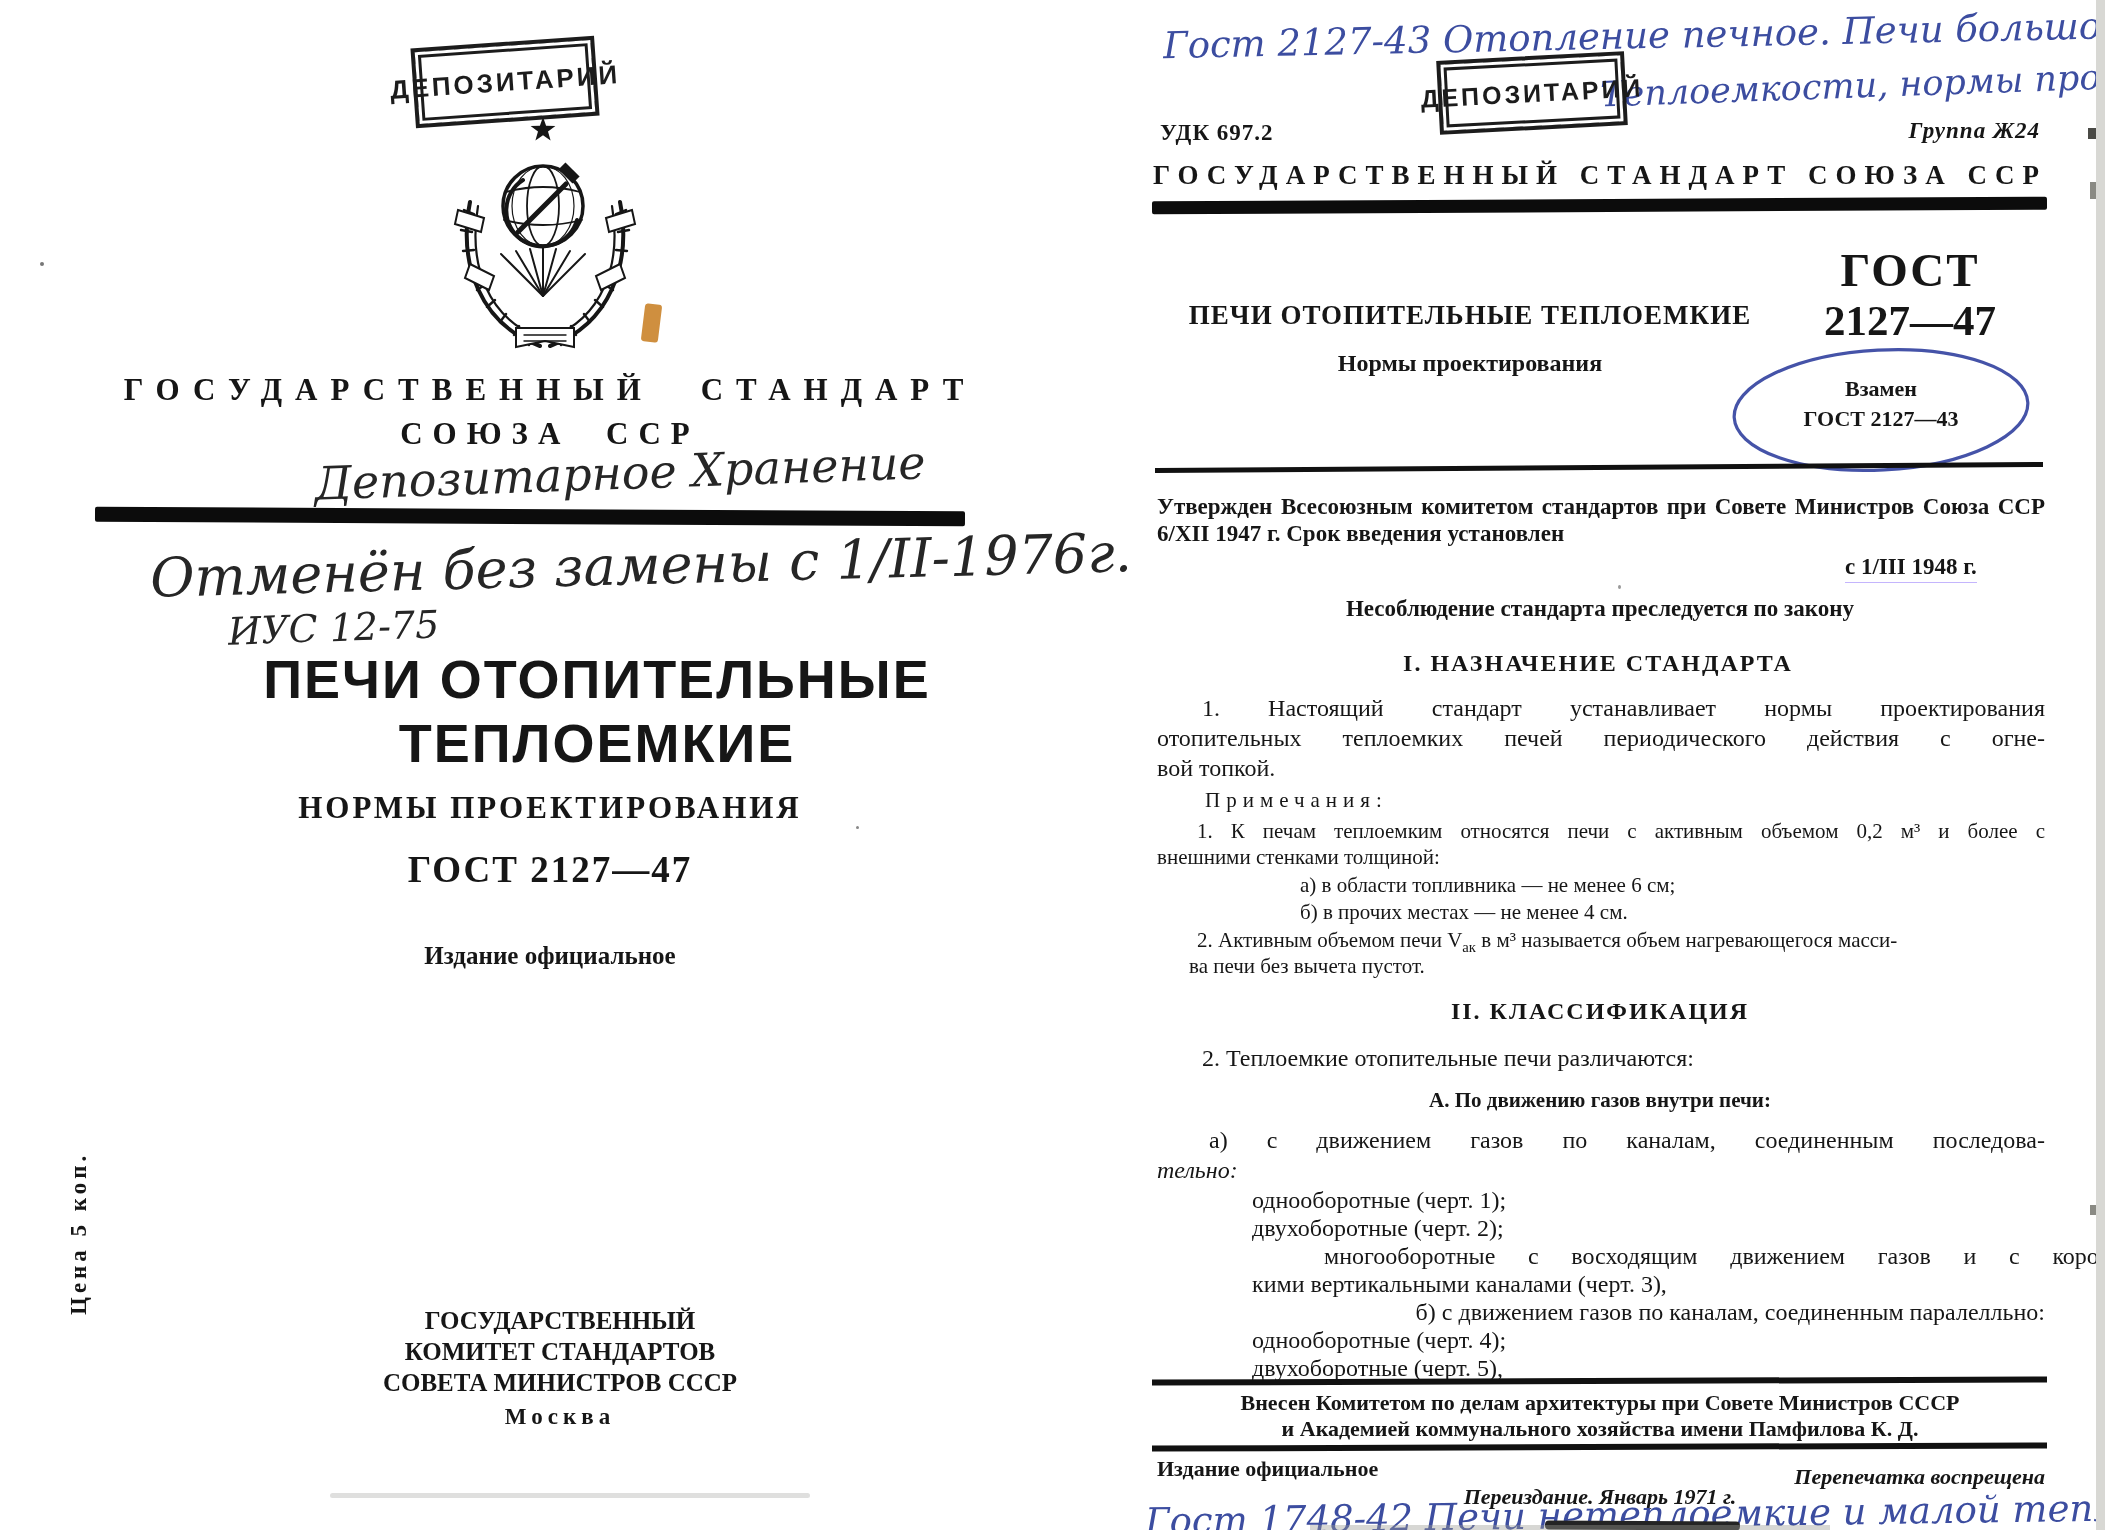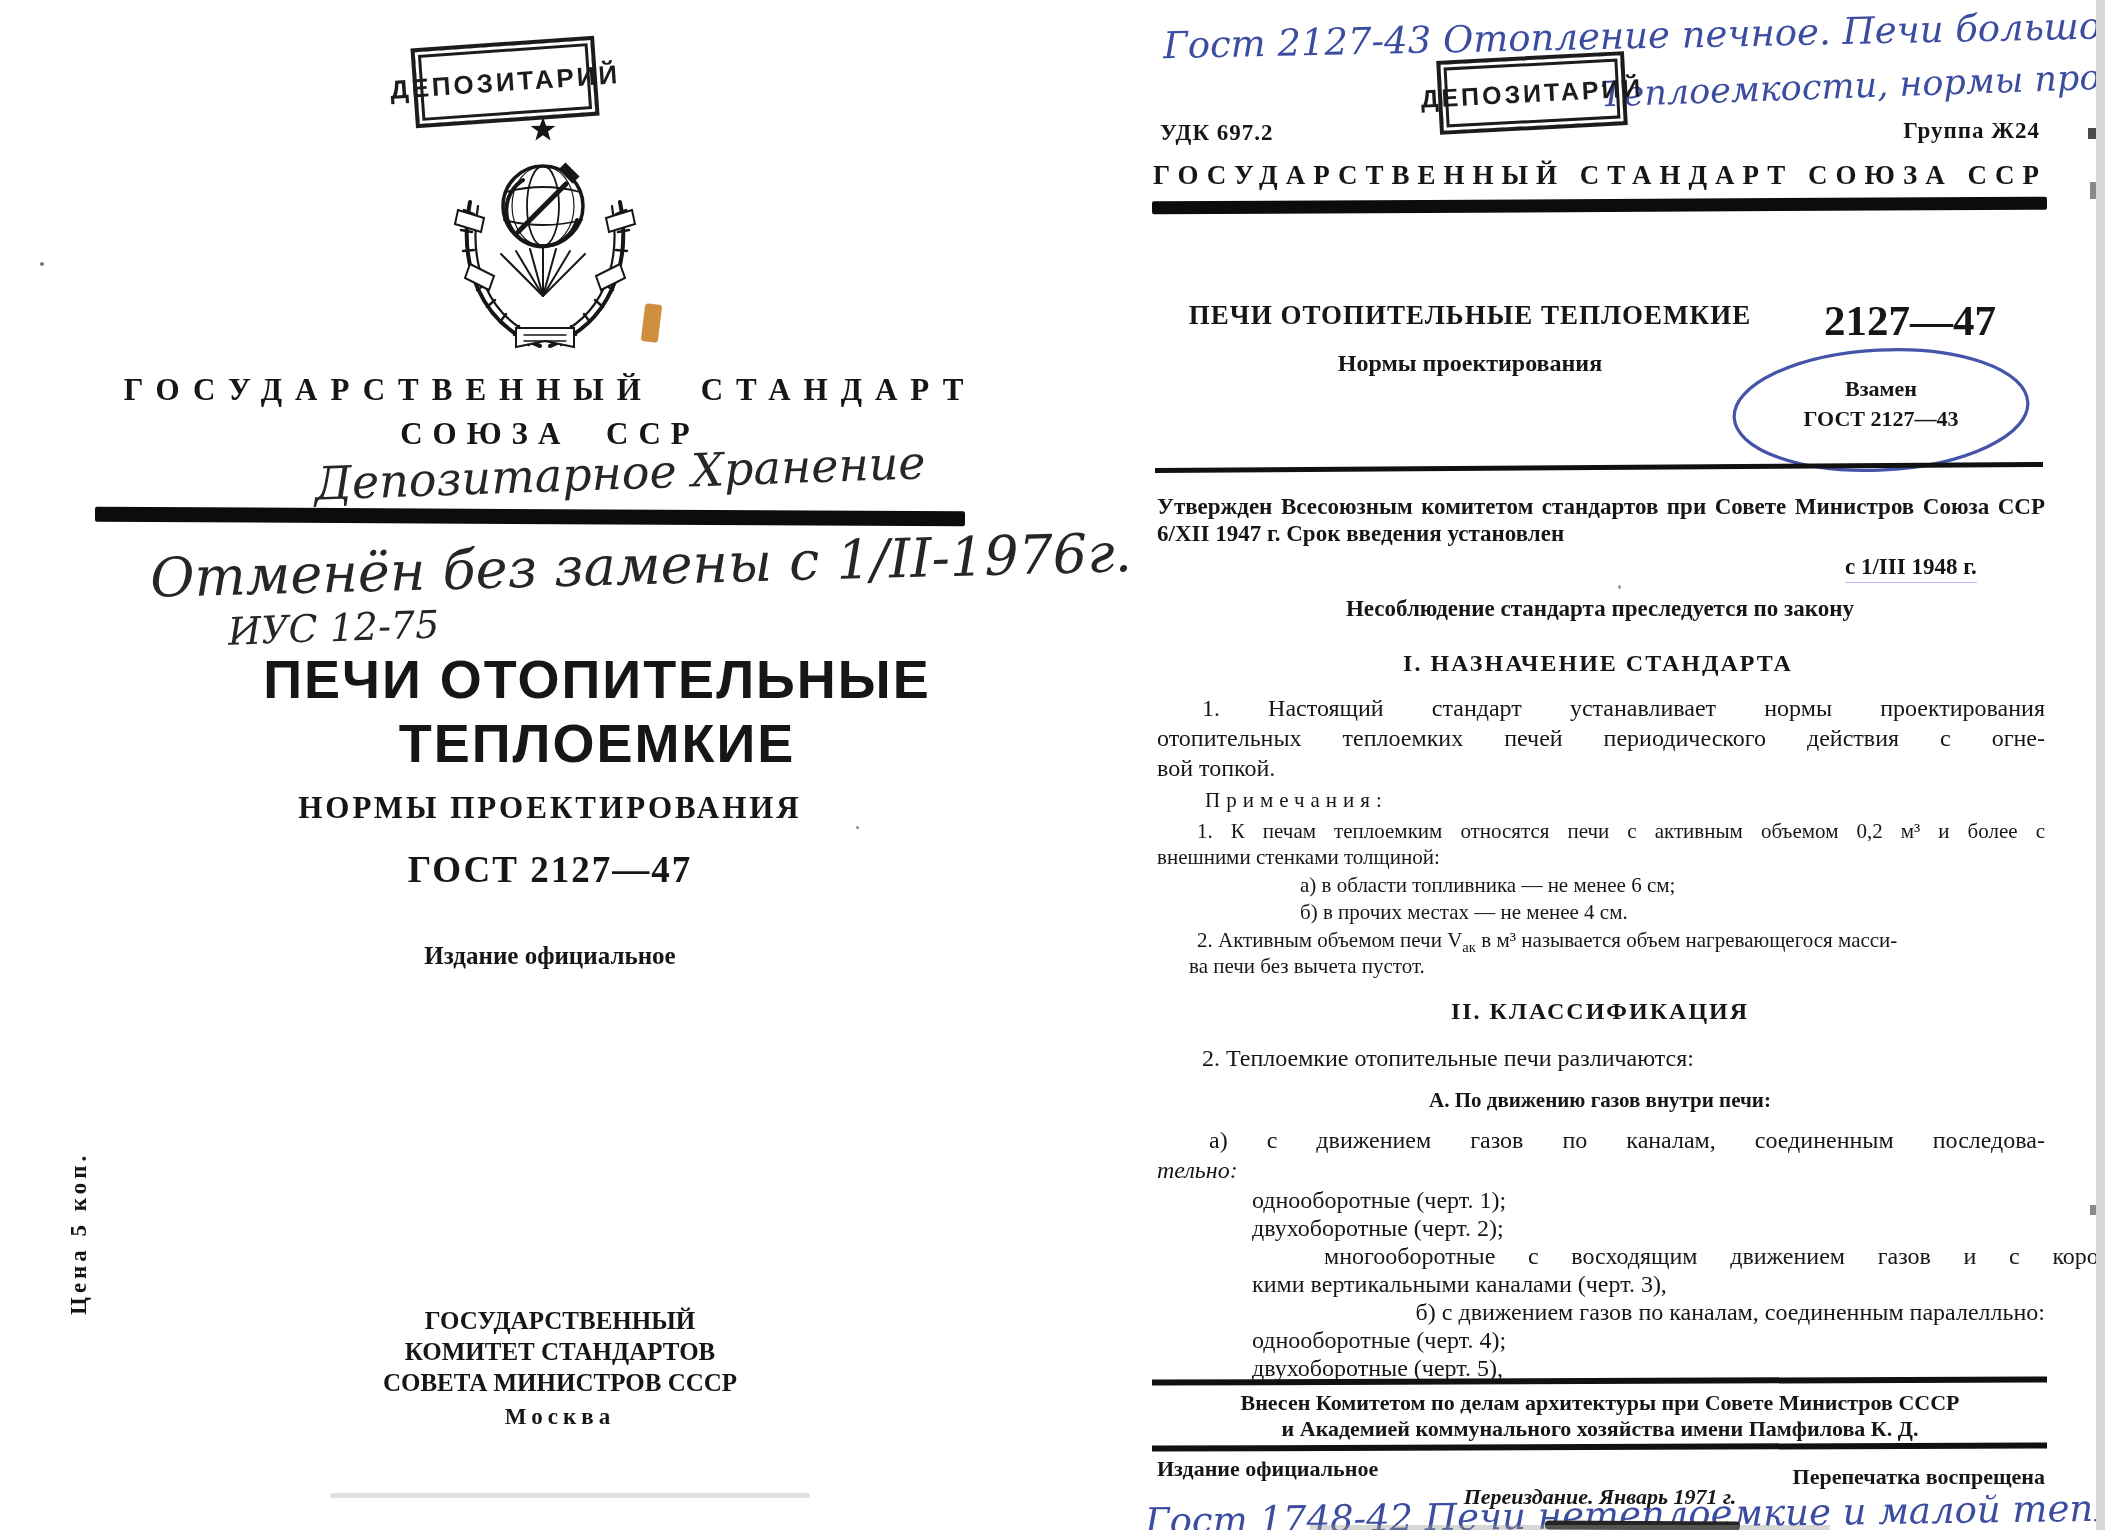--- a/index.html
+++ b/index.html
@@ -3,21 +3,21 @@
 <meta charset="utf-8">
 <style>
   html,body{margin:0;padding:0;background:#e8e8e4;}
   .scan{position:relative;width:2105px;height:1530px;background:#ffffff;overflow:hidden;
         font-family:"Liberation Serif",serif;color:#161616;}
   .abs{position:absolute;}
   .ser{font-family:"Liberation Serif",serif;}
   .sans{font-family:"Liberation Sans",sans-serif;padding-left:47px;}
   .b{font-weight:bold;}
   .ctr{text-align:center;}
-  .rt{text-align:right;}
+  .rt{text-align:right;font-style:italic;}
   .jl{text-align:justify;text-align-last:justify;}
   .hand{font-family:"DejaVu Serif",serif;font-style:italic;white-space:nowrap;}
   .hblack{color:#262626;}
   .hblue{color:#3c4da0;}
   .stamp{border:4px solid #1c1c1c;box-shadow:inset 0 0 0 3px #fff,inset 0 0 0 6px #1c1c1c;
          display:flex;align-items:center;justify-content:center;
          font-family:"Liberation Sans",sans-serif;font-weight:bold;color:#1c1c1c;}
   .bar{background:#0c0c0c;}
   .rule{background:#111;}
   .body24{font-size:24px;line-height:28px;}
@@ -148,20 +148,23 @@
   </div>
   <div class="abs bar" style="left:1152px;top:199px;width:895px;height:13px;transform:rotate(-0.3deg);border-radius:2px;"></div>
 
   <div class="abs ctr ser b" style="left:1165px;top:300px;width:610px;font-size:27px;letter-spacing:1px;">
     <span>ПЕЧИ ОТОПИТЕЛЬНЫЕ ТЕПЛОЕМКИЕ</span>
   </div>
   <div class="abs ctr ser b" style="left:1165px;top:350px;width:610px;font-size:24px;">
     <span>Нормы проектирования</span>
   </div>
 
+  <div class="abs ctr ser b" style="left:1780px;top:243px;width:260px;font-size:47px;letter-spacing:2px;">
+    <span>ГОСТ</span>
+  </div>
   <div class="abs ctr ser b" style="left:1780px;top:296px;width:260px;font-size:43px;">
     <span>2127—47</span>
   </div>
 
   <svg class="abs" style="left:1726px;top:342px;" width="310" height="136" viewBox="0 0 310 136">
     <ellipse cx="155" cy="68" rx="147" ry="60" fill="none" stroke="#4553a8" stroke-width="3.2" transform="rotate(-3 155 68)"></ellipse>
   </svg>
   <div class="abs ctr ser b" style="left:1756px;top:376px;width:250px;font-size:22px;">
     <span>Взамен</span>
   </div>

